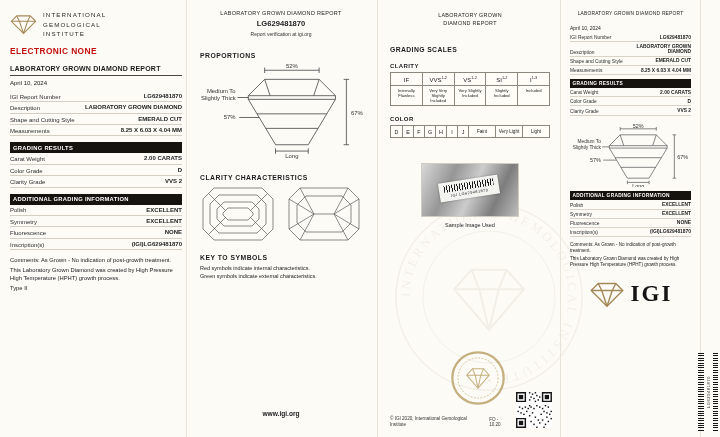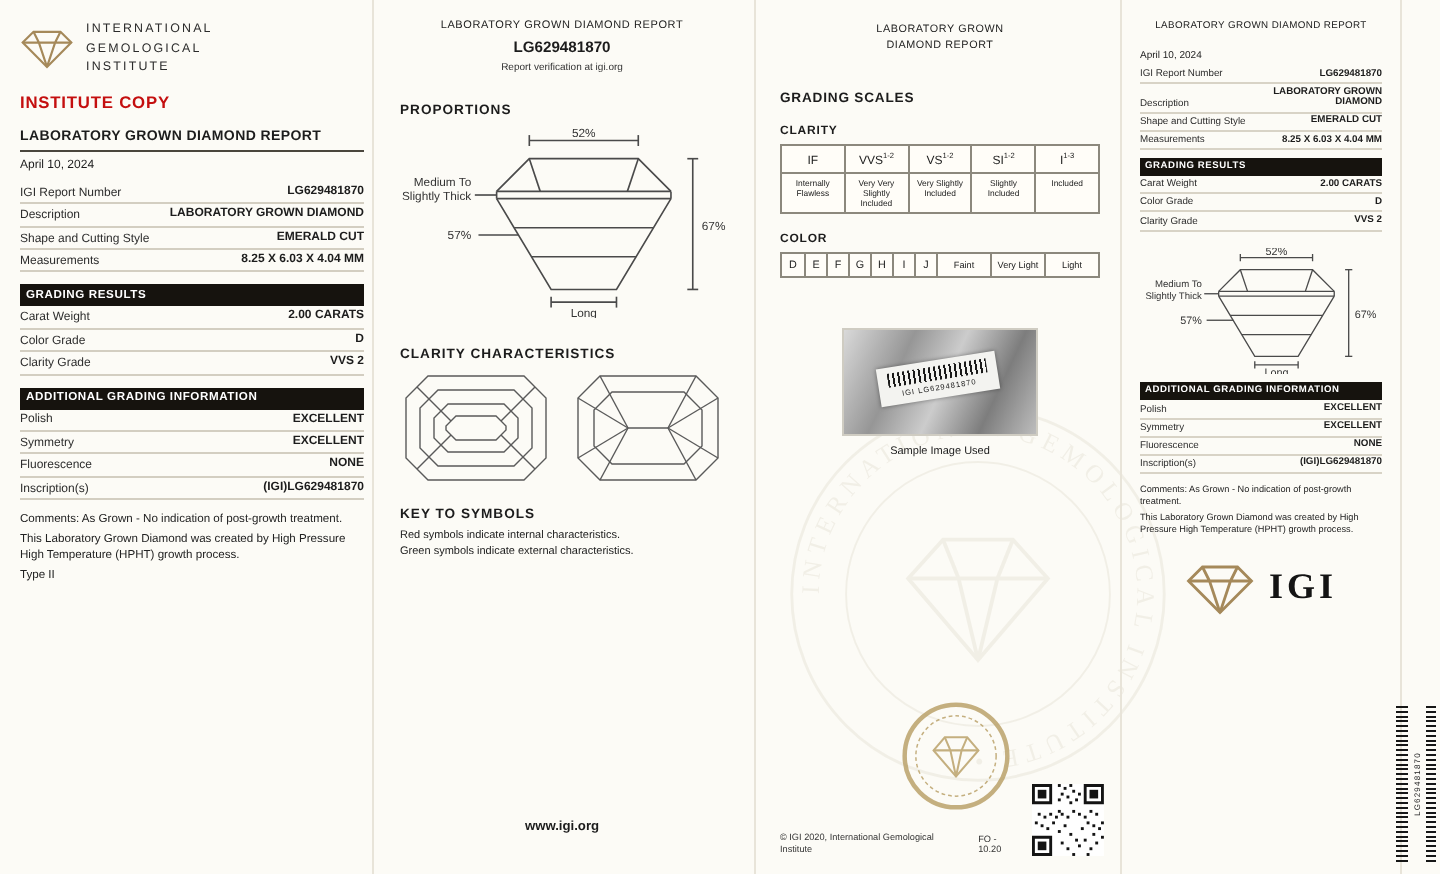--- a/index.html
+++ b/index.html
@@ -23,21 +23,21 @@
   .bar{background:#16130e;color:#fff;font-weight:700;font-size:5.8px;letter-spacing:.3px;padding:2.5px 3px;margin-top:6px}
   .comments{font-size:5.8px;line-height:1.35;margin-top:7px;color:#222}
   .comments div{margin-bottom:2px}
 
   .right .r-title{font-size:4.9px;text-align:center;letter-spacing:.2px;margin-top:11px}
   .right .date{font-size:5px;margin:9px 0 2px}
   .right .row{font-size:4.9px;padding:1.5px 0 1px;border-bottom:1px solid #d8d3c6}
   .right .bar{font-size:4.8px;padding:2px 2.5px;margin-top:4px}
   .right .comments{font-size:4.6px;line-height:1.3;margin-top:5px}
   .igi-big{display:flex;align-items:center;justify-content:center;gap:6px;margin-top:12px}
-  .igi-wordmark{font-family:"Liberation Serif",serif;font-size:18px;font-weight:700;letter-spacing:2px;color:#141414}
+  .igi-wordmark{font-family:"Liberation Serif",serif;font-size:23px;font-weight:700;letter-spacing:2px;color:#141414}
 
   
   .center{left:192px;width:178px;padding-top:10px}
   .c-head{text-align:center}
   .c-title{font-size:5.5px;letter-spacing:.3px}
   .c-number{font-size:7.6px;font-weight:800;margin-top:3px}
   .c-verif{font-size:5px;margin-top:2.5px;color:#333}
   .sec-title{font-size:6.8px;font-weight:800;letter-spacing:.5px;margin:15px 0 4px;padding-left:8px}
   .prop-svg{display:block;margin:2px auto 0}
   .pl{font-size:6.5px;fill:#333;font-family:"Liberation Sans",sans-serif}
@@ -121,21 +121,21 @@
           <path d="M2 12 L10 4 H30 L38 12 L20 30 Z"></path>
           <path d="M2 12 H38 M10 4 L14 12 M30 4 L26 12 M14 12 L20 30 M26 12 L20 30"></path>
         </g>
       </svg>
       <div class="logo-lines">
         <div>INTERNATIONAL</div>
         <div>GEMOLOGICAL</div>
         <div>INSTITUTE</div>
       </div>
     </div>
-    <div class="electronic">INSTITUTE COPY</div>
+    <div class="electronic">ELECTRONIC NONE</div>
     <div class="panel-title">LABORATORY GROWN DIAMOND REPORT</div>
     <div class="date">April 10, 2024</div>
 
     <div class="row">
       <span class="lbl">IGI Report Number</span>
       <span class="val">LG629481870</span>
     </div>
     <div class="row">
       <span class="lbl">Description</span>
       <span class="val">LABORATORY GROWN DIAMOND</span>

